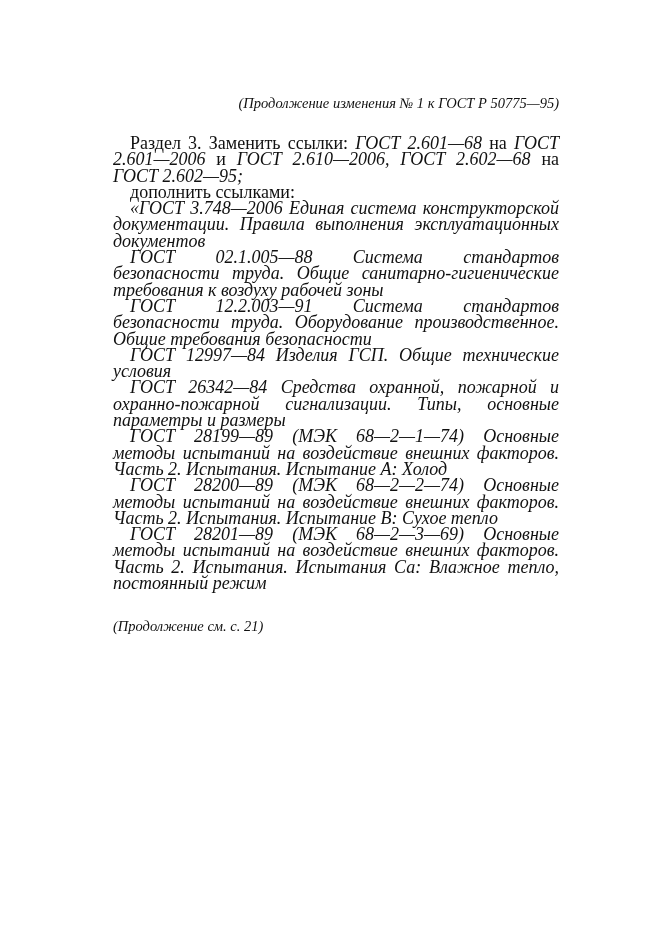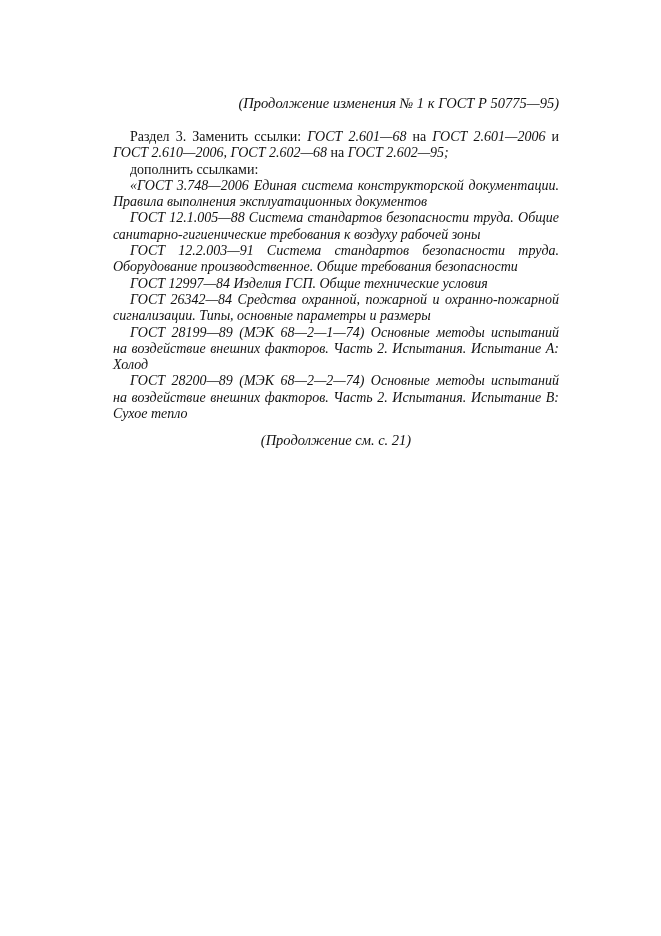--- a/index.html
+++ b/index.html
@@ -1,37 +1,38 @@
 <!DOCTYPE html>
 <html><head>
 <meta charset="utf-8">
 <style>
   html, body { margin: 0; padding: 0; background: #ffffff; }
   body { width: 661px; height: 936px; position: relative; overflow: hidden;
          font-family: "Liberation Serif", "DejaVu Serif", serif; color: #111; }
   .page { position: absolute; left: 113px; top: 94px; width: 446px; }
-  .header { text-align: right; font-style: italic; font-size: 14.5px; line-height: 18px; margin-bottom: 17px; }
-  .body { font-size: 14px; line-height: 16.3px; }
+  .header { text-align: right; font-style: italic; font-size: 14.5px; line-height: 18px; margin-bottom: 23px; }
+  .body { font-size: 18px; line-height: 16.3px; }
   .p { text-align: justify; text-align-last: left; text-indent: 17px; margin: 0; }
   .i { font-style: italic; }
-  .footer { text-align: center; font-style: italic; font-size: 14.5px; line-height: 18px; margin-top: 9px; }
+  .footer { text-align: left; font-style: italic; font-size: 14.5px; line-height: 18px; margin-top: 26px; }
 </style>
 </head>
 <body>
 
 <div class="page">
   <div class="header">(Продолжение изменения № 1 к ГОСТ  Р 50775—95)</div>
 
   <div class="body">
     <p class="p"><span>Раздел 3. Заменить ссылки: </span><span class="i">ГОСТ 2.601—68</span><span> на </span><span class="i">ГОСТ 2.601—2006</span><span> и </span><span class="i">ГОСТ 2.610—2006, ГОСТ 2.602—68</span><span> на </span><span class="i">ГОСТ 2.602—95;</span></p>
     <p class="p">дополнить ссылками:</p>
 
     <p class="p i">«ГОСТ 3.748—2006 Единая система конструкторской документации. Правила выполнения эксплуатационных документов</p>
-    <p class="p i">ГОСТ 12.1.005—88 Система стандартов безопасности труда. Общие санитарно-гигиенические требования к воздуху рабочей зоны</p>
+    <p class="p i">ГОСТ 02.1.005—88 Система стандартов безопасности труда. Общие санитарно-гигиенические требования к воздуху рабочей зоны</p>
     <p class="p i">ГОСТ 12.2.003—91 Система стандартов безопасности труда. Оборудование производственное. Общие требования безопасности</p>
     <p class="p i">ГОСТ 12997—84 Изделия ГСП. Общие технические условия</p>
     <p class="p i">ГОСТ 26342—84 Средства охранной, пожарной и охранно-пожарной сигнализации. Типы, основные параметры и размеры</p>
     <p class="p i">ГОСТ 28199—89 (МЭК 68—2—1—74) Основные методы испытаний на воздействие внешних факторов. Часть 2. Испытания. Испытание А: Холод</p>
     <p class="p i">ГОСТ 28200—89 (МЭК 68—2—2—74) Основные методы испытаний на воздействие внешних факторов. Часть 2. Испытания. Испытание В: Сухое тепло</p>
+    <p class="p i">ГОСТ 28201—89 (МЭК 68—2—3—69) Основные методы испытаний на воздействие внешних факторов. Часть 2. Испытания. Испытания Са: Влажное тепло, постоянный режим</p>
   </div>
 
   <div class="footer">(Продолжение см. с. 21)</div>
 </div>
 
 </body></html>

